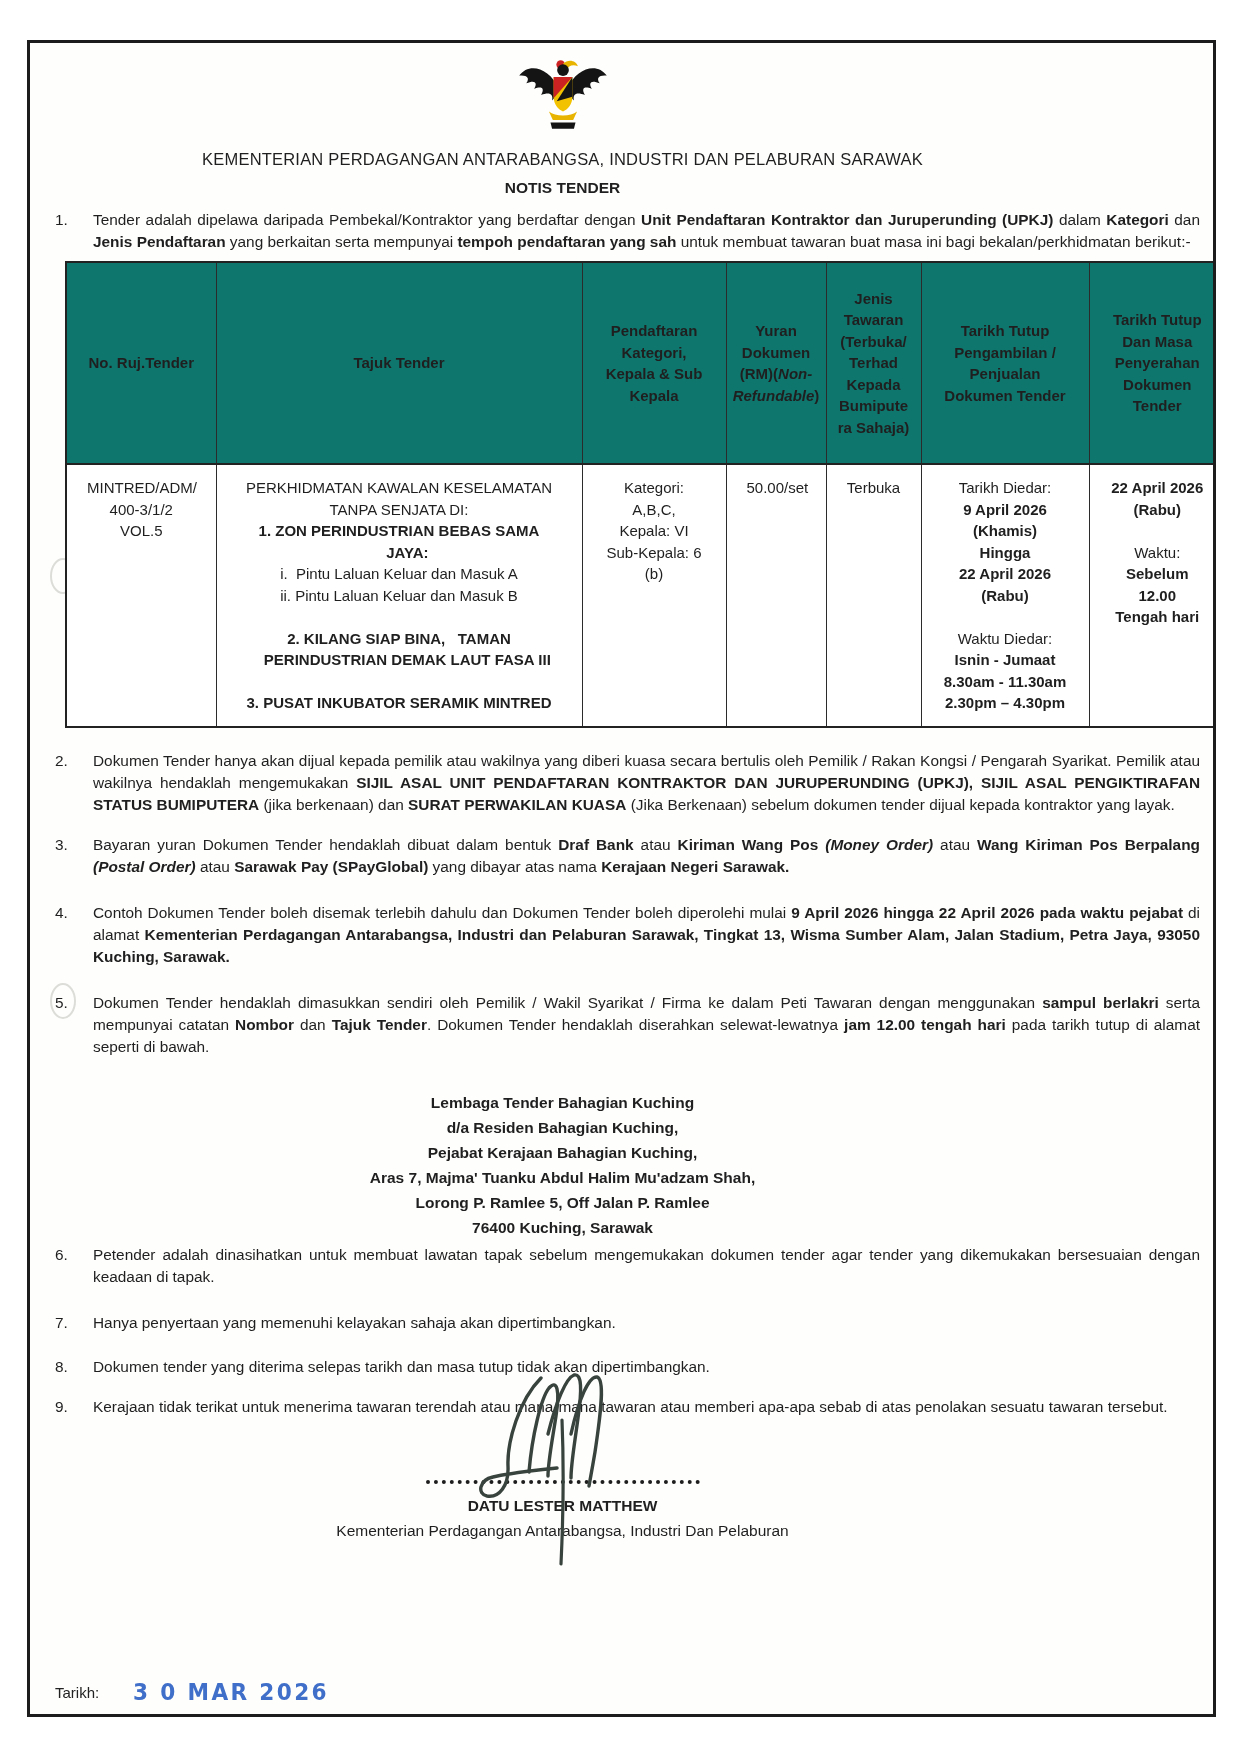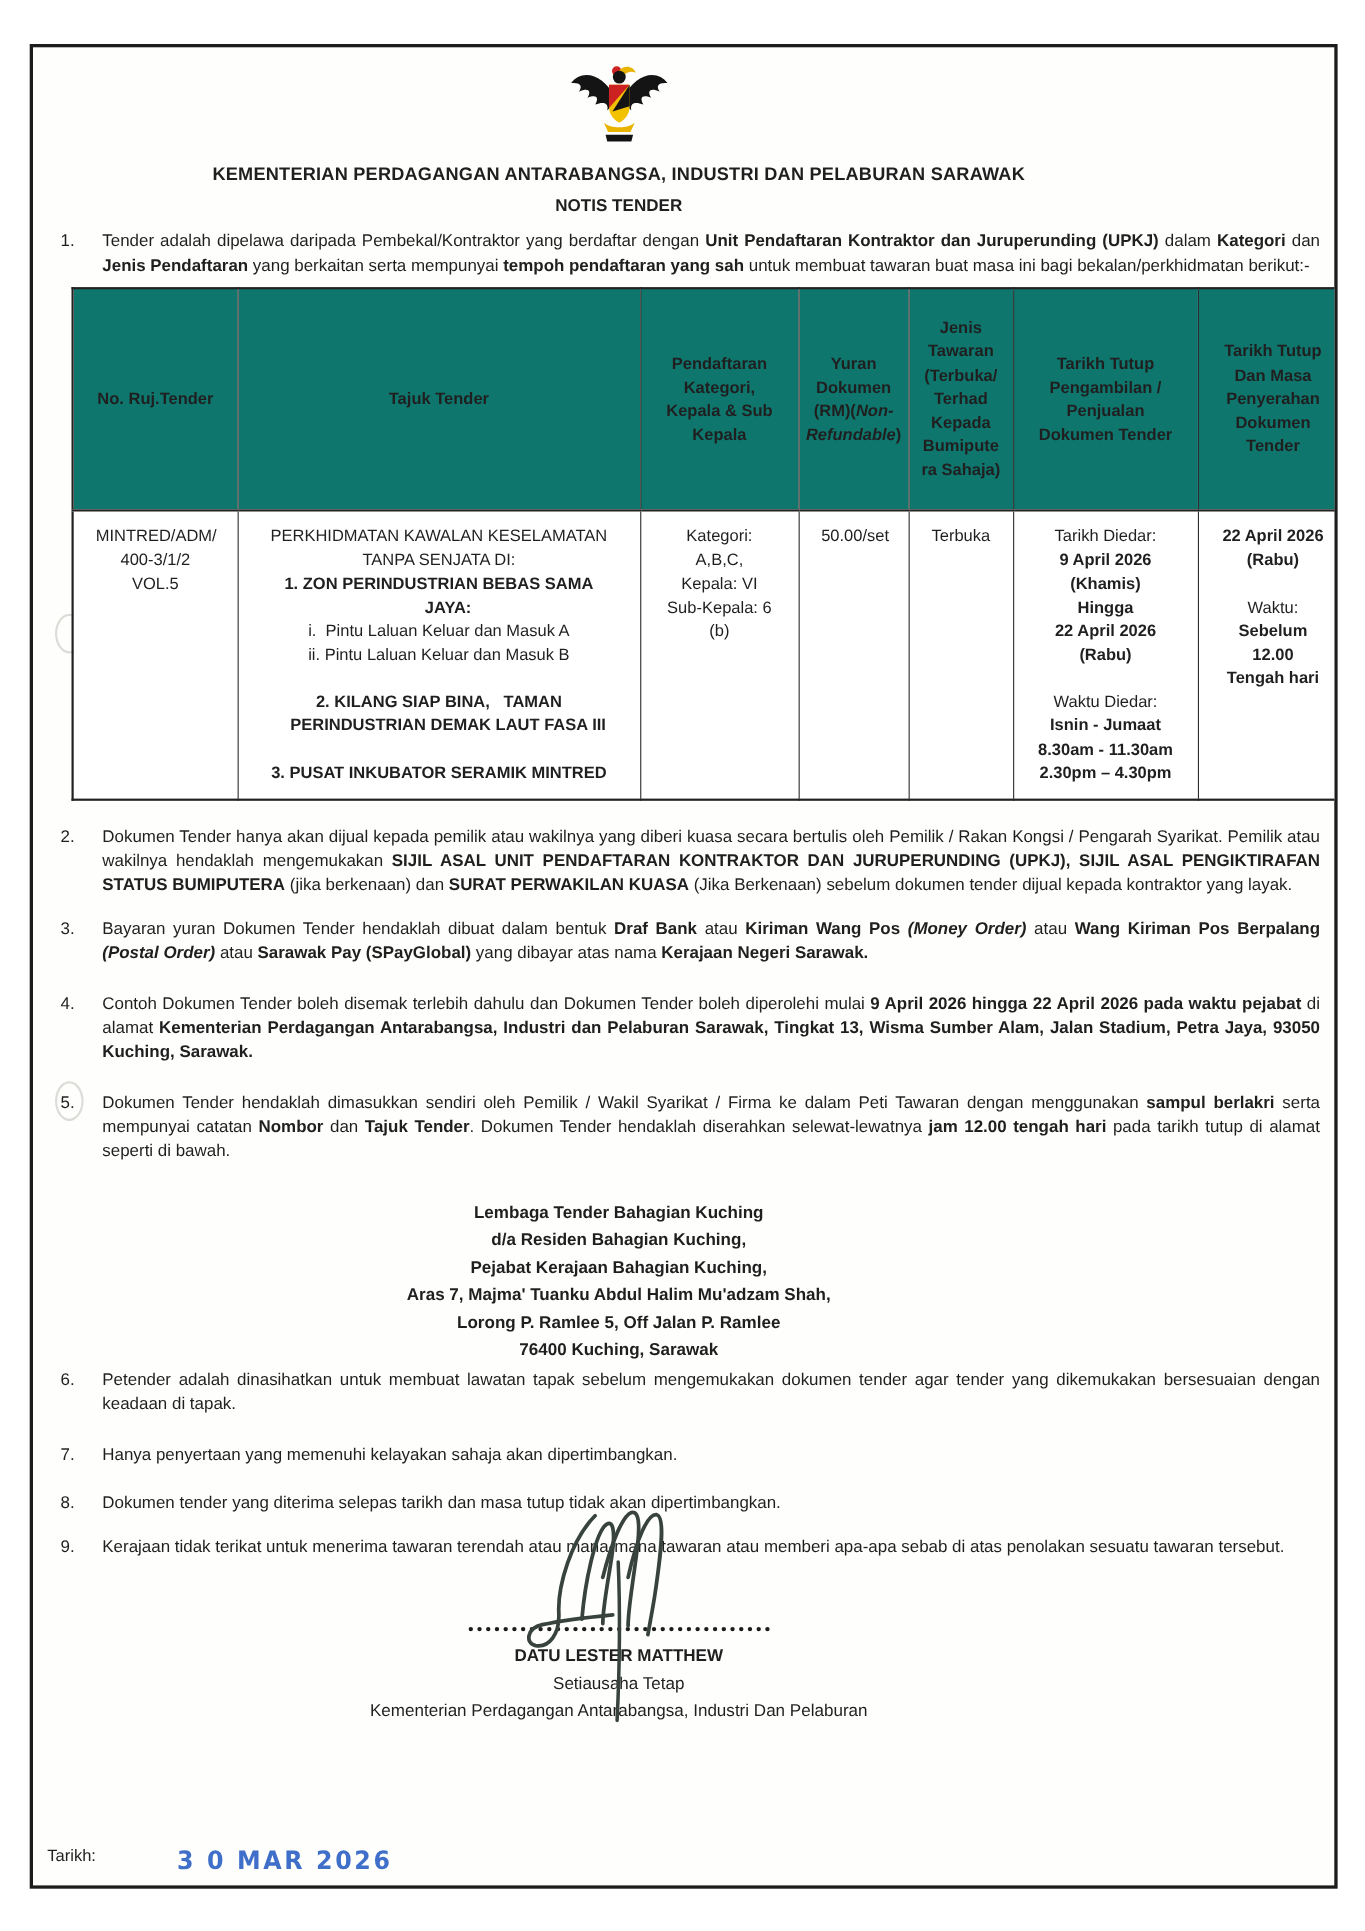--- a/index.html
+++ b/index.html
@@ -11,21 +11,21 @@
   .content { position:relative; height:100%; padding:0 13px 0 25px; }
 
   
   .punch { position:absolute; left:20px; width:26px; height:36px; border:2.5px solid #dcdcd8;
            border-radius:50%; background:transparent; }
   .punch1 { top:515px; } .punch2 { top:940px; }
 
   .shift { margin-right:130px; text-align:center; }
 
   .emblem { margin-top:13px; height:86px; display:flex; justify-content:center; }
-  .ministry { margin-top:8px; font-size:16.5px; font-weight:700; letter-spacing:.2px; }
+  .ministry { margin-top:8px; font-size:16.5px; font-weight:400; letter-spacing:.2px; }
   .doctitle { margin-top:10px; font-size:15.5px; font-weight:700; }
 
   .clause { display:grid; grid-template-columns:38px 1fr; font-size:15.4px; line-height:22px; }
   .cnum { text-align:left; }
   .ctext { text-align:justify; white-space:normal; }
   .b { font-weight:700; } .i { font-style:italic; }
 
   .clause-1 { margin-top:12px; }
 
   table.tender { margin-top:8px; margin-left:10px; width:1160px; table-layout:fixed;
@@ -47,21 +47,21 @@
   .clause-6 { margin-top:4px; }
   .clause-7 { margin-top:24px; }
   .clause-8 { margin-top:22px; }
   .clause-9 { margin-top:18px; }
 
   .signoff { position:relative; margin-top:48px; font-size:15.5px; line-height:25px; }
   .dotline { display:inline-block; width:274px; border-bottom:4px dotted #1d1d1d; height:6px; }
   .signame { font-weight:700; margin-top:2px; }
   .signature-svg { position:absolute; left:calc(50% - 118px); top:-102px; pointer-events:none; }
 
-  .footer-date { position:absolute; left:13px; bottom:22px; display:flex; align-items:flex-start;gap:40px; }
+  .footer-date { position:absolute; left:25px; bottom:22px; display:flex; align-items:center; }
   .footer-date .lbl { font-size:15px; color:#222; }
   .stamp { margin-left:34px; font-family:"DejaVu Sans",sans-serif; font-weight:700; font-size:23px;
            color:#3f6fc9; letter-spacing:2.5px; transform:scaleX(.94); transform-origin:left; }
 </style>
 </head>
 <body>
 
 <div class="page">
   <div class="frame">
     <div class="punch punch1"></div>
@@ -220,21 +220,20 @@
       <div class="signoff shift">
         <svg class="signature-svg" width="236" height="210" viewBox="0 0 236 210" fill="none" aria-hidden="true">
           <path d="M96,14 C74,36 62,78 63,102 C64,122 54,134 42,132 C32,130 34,116 48,113 C66,109 92,106 112,104" stroke="#38433d" stroke-width="3.4" fill="none" stroke-linecap="round"></path>
           <path d="M84,108 C87,72 96,34 104,24 C112,15 115,26 111,52 C107,78 103,98 103,112" stroke="#38433d" stroke-width="3.4" fill="none" stroke-linecap="round"></path>
           <path d="M103,70 C111,38 121,14 129,11 C137,9 137,26 133,54 C129,84 126,100 126,114" stroke="#38433d" stroke-width="3.4" fill="none" stroke-linecap="round"></path>
           <path d="M126,70 C134,34 144,12 152,13 C160,15 156,48 150,88 C147,106 145,116 144,122" stroke="#38433d" stroke-width="3.4" fill="none" stroke-linecap="round"></path>
           <path d="M117,56 C119,104 118,158 116,200" stroke="#38433d" stroke-width="3.2" fill="none" stroke-linecap="round"></path>
         </svg>
         <div class="dotline"></div>
         <div class="signame">DATU LESTER MATTHEW</div>
-        <div>Setiausaha Tetap</div>
         <div>Kementerian Perdagangan Antarabangsa, Industri Dan Pelaburan</div>
       </div>
 
       <div class="footer-date">
         <span class="lbl">Tarikh:</span>
         <span class="stamp">3 0 MAR 2026</span>
       </div>
 
     </div>
   </div>

